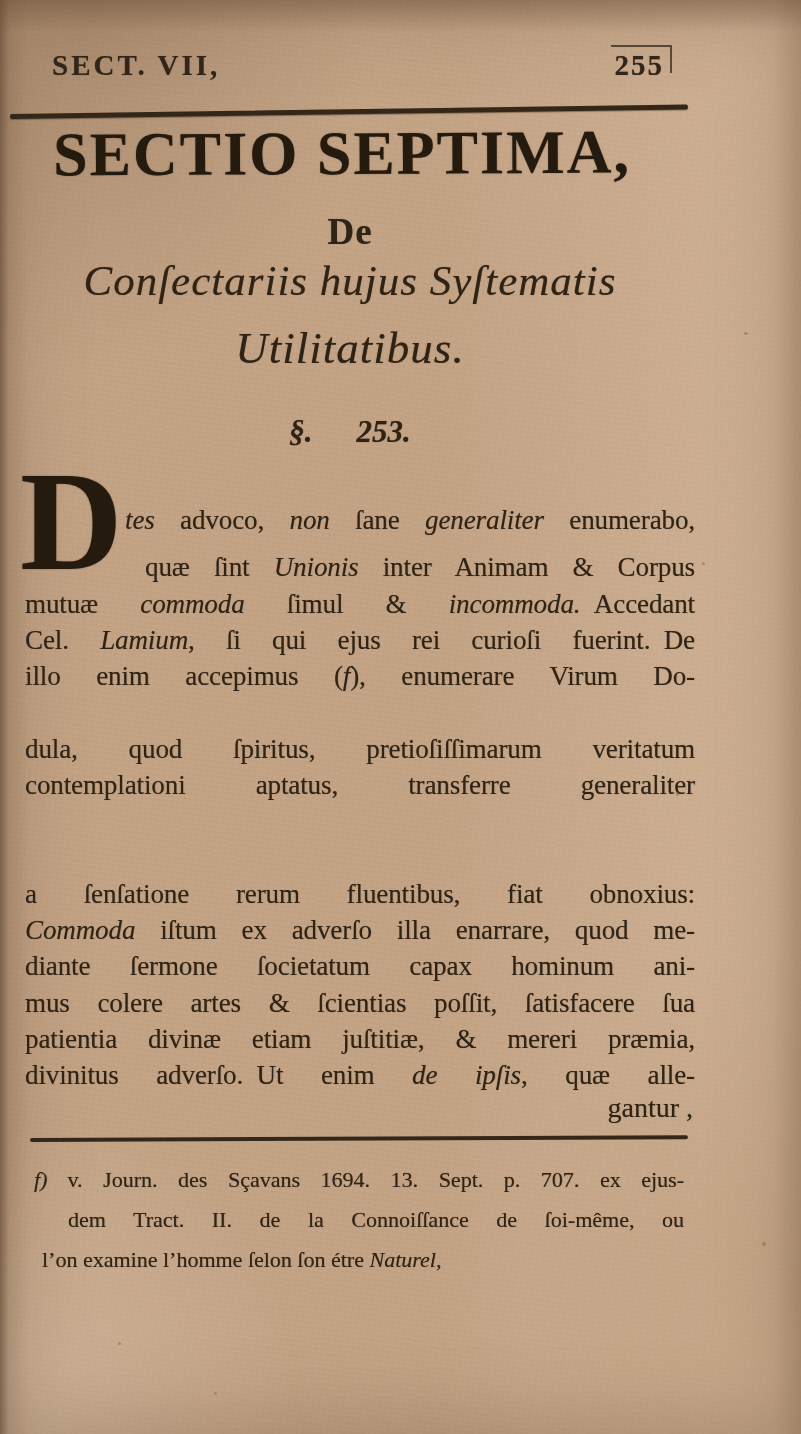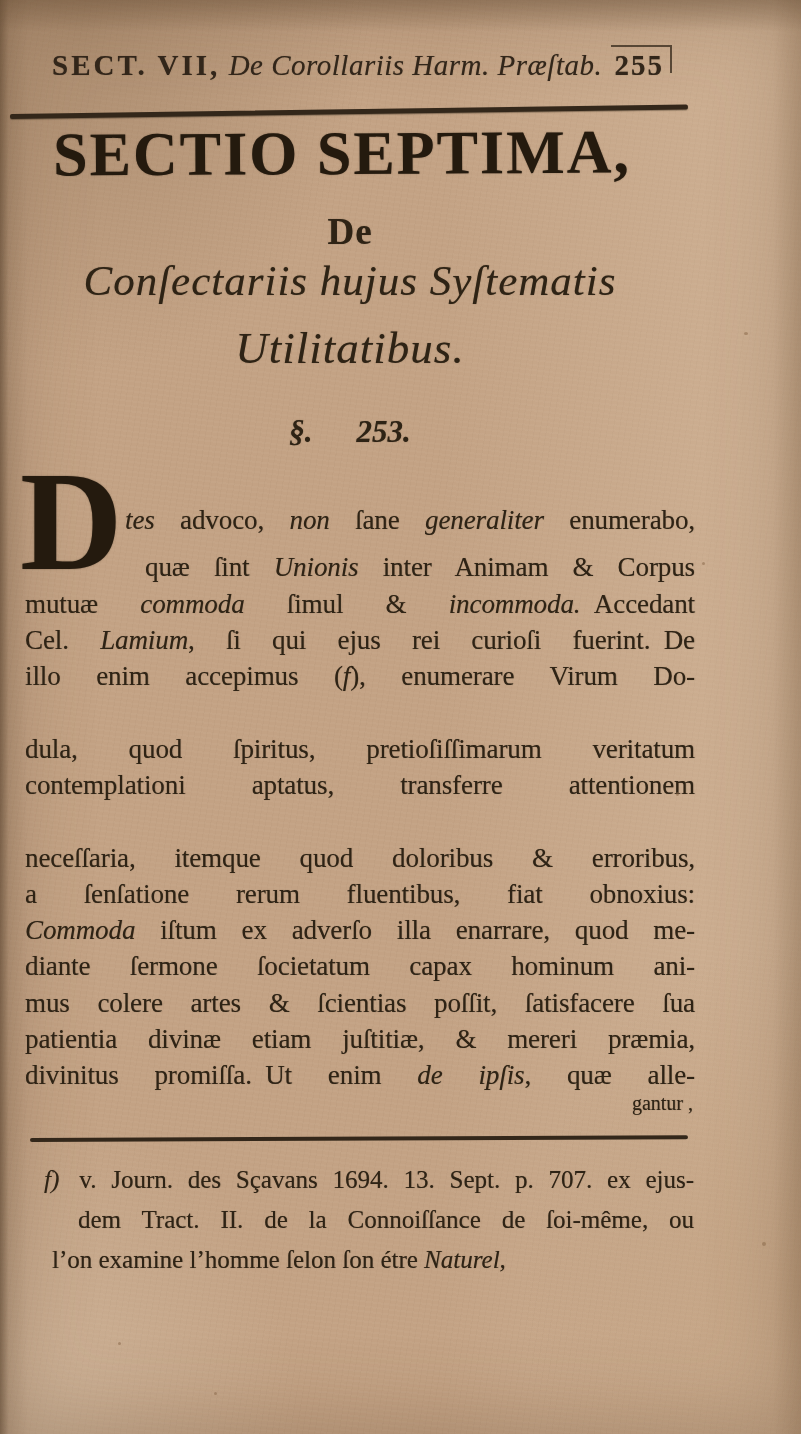--- a/index.html
+++ b/index.html
@@ -66,44 +66,43 @@
     color:#241a0e;text-shadow:0 0 1.5px rgba(36,26,14,.5);
   }
   .bline{
     position:absolute;left:25px;width:670px;box-sizing:border-box;
     font-size:27px;line-height:36px;letter-spacing:-.1px;
     text-align:justify;text-align-last:justify;
     text-shadow:.3px .4px .8px rgba(46,35,21,.45);
   }
   .catchword{
     position:absolute;left:25px;top:1092px;width:670px;
-    font-size:20px;text-align:right;padding-right:2px;box-sizing:border-box;
+    font-size:28px;text-align:right;padding-right:2px;box-sizing:border-box;
     text-shadow:.3px .4px .8px rgba(46,35,21,.45);
   }
   
   .fline{
-    position:absolute;left:44px;width:650px;box-sizing:border-box;
-    font-size:25px;line-height:34px;
+    position:absolute;left:34px;width:650px;box-sizing:border-box;
+    font-size:22px;line-height:34px;
     text-align:justify;text-align-last:justify;
     text-shadow:.3px .4px .7px rgba(46,35,21,.5);
   }
   .fline.f3{text-align-last:left;padding-left:8px;}
   .fline.f2{padding-left:34px;}
   .fmark{display:inline-block;margin-right:20px;font-style:italic;}
   
   .speck{position:absolute;border-radius:50%;background:#8b6a4a;opacity:.55;}
 </style>
 </head>
 <body>
 
 <div class="page">
 
   <header class="running-head">
     <span class="rh-sect">SECT. VII,</span>
-    <span class="rh-title">De Corollariis Harm. Præſtab.</span>
     <span class="rh-page">255</span>
   </header>
 
   <div class="rule rule-head"></div>
 
   <h1 class="sec-title">SECTIO SEPTIMA,</h1>
 
   <div class="sub-de">De</div>
   <div class="sub-1">Conſectariis hujus Syſtematis</div>
   <div class="sub-2">Utilitatibus.</div>
@@ -113,28 +112,27 @@
   </div>
 
   <div class="dropcap">D</div>
 
   <div class="bline" style="top:502px;padding-left:100px"><span class="it">tes</span><span> advoco, </span><span class="it">non</span><span> ſane </span><span class="it">generaliter</span><span> enumerabo,</span></div>
   <div class="bline" style="top:549px;padding-left:120px"><span>quæ ſint </span><span class="it">Unionis</span><span> inter Animam &amp; Corpus</span></div>
   <div class="bline" style="top:586px"><span>mutuæ </span><span class="it">commoda</span><span> ſimul &amp; </span><span class="it">incommoda.</span><span> Accedant</span></div>
   <div class="bline" style="top:622px"><span>Cel. </span><span class="it">Lamium</span><span>, ſi qui ejus rei curioſi fuerint. De</span></div>
   <div class="bline" style="top:658px"><span>illo enim accepimus (</span><span class="it">f</span><span>), enumerare Virum Do-</span></div>
   <div class="bline" style="top:731px"><span>dula, quod ſpiritus, pretioſiſſimarum veritatum</span></div>
-  <div class="bline" style="top:767px"><span>contemplationi aptatus, transferre attentionem</span></div>
-  <div class="bline" style="top:840px"><span>neceſſaria, itemque quod doloribus &amp; erroribus,</span></div>
+  <div class="bline" style="top:767px"><span>contemplationi aptatus, transferre generaliter</span></div>
   <div class="bline" style="top:876px"><span>a ſenſatione rerum fluentibus, fiat obnoxius:</span></div>
   <div class="bline" style="top:912px"><span class="it">Commoda</span><span> iſtum ex adverſo illa enarrare, quod me-</span></div>
   <div class="bline" style="top:948px"><span>diante ſermone ſocietatum capax hominum ani-</span></div>
   <div class="bline" style="top:985px"><span>mus colere artes &amp; ſcientias poſſit, ſatisfacere ſua</span></div>
   <div class="bline" style="top:1021px"><span>patientia divinæ etiam juſtitiæ, &amp; mereri præmia,</span></div>
-  <div class="bline" style="top:1057px"><span>divinitus promiſſa. Ut enim </span><span class="it">de ipſis</span><span>, quæ alle-</span></div>
+  <div class="bline" style="top:1057px"><span>divinitus adverſo. Ut enim </span><span class="it">de ipſis</span><span>, quæ alle-</span></div>
 
   <div class="catchword">gantur ,</div>
 
   <div class="rule rule-foot"></div>
 
   <div class="fline f1" style="top:1163px">
     <span class="fmark">f)</span><span><span>v. Journ. des Sçavans 1694. 13. Sept. p. 707. ex ejus-</span></span>
   </div>
   <div class="fline f2" style="top:1203px"><span>dem Tract. II. de la Connoiſſance de ſoi-même, ou</span></div>
   <div class="fline f3" style="top:1243px"><span>l’on examine l’homme ſelon ſon étre </span><span class="it">Naturel,</span></div>

